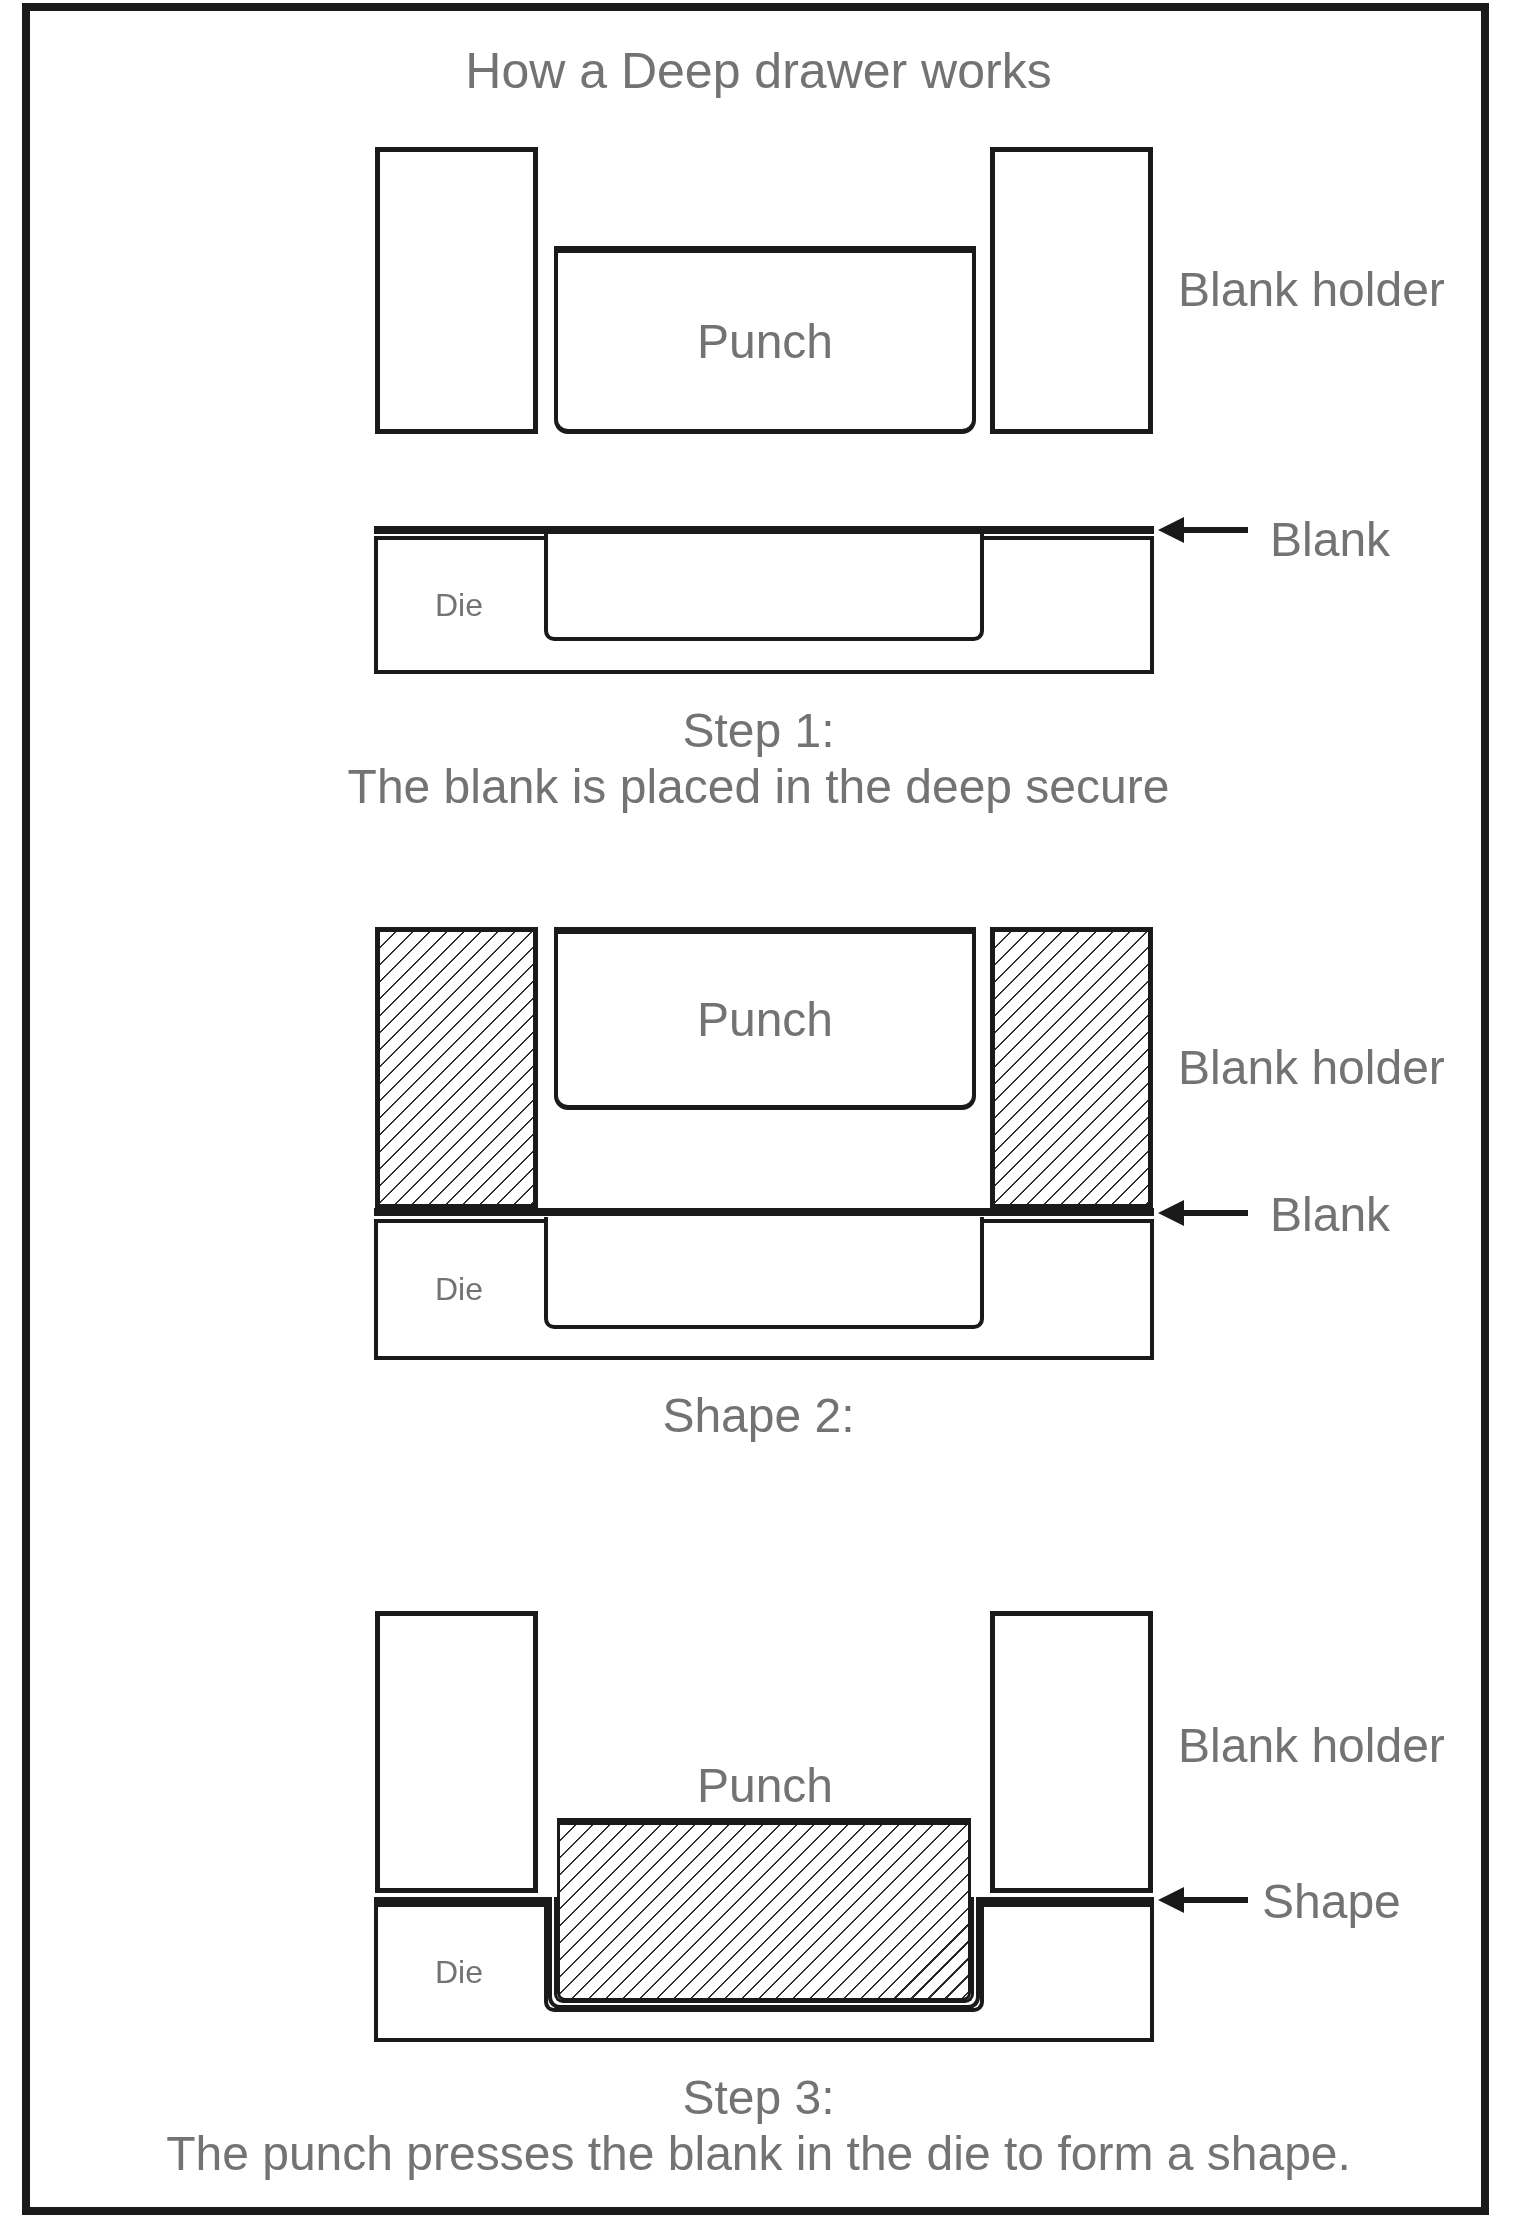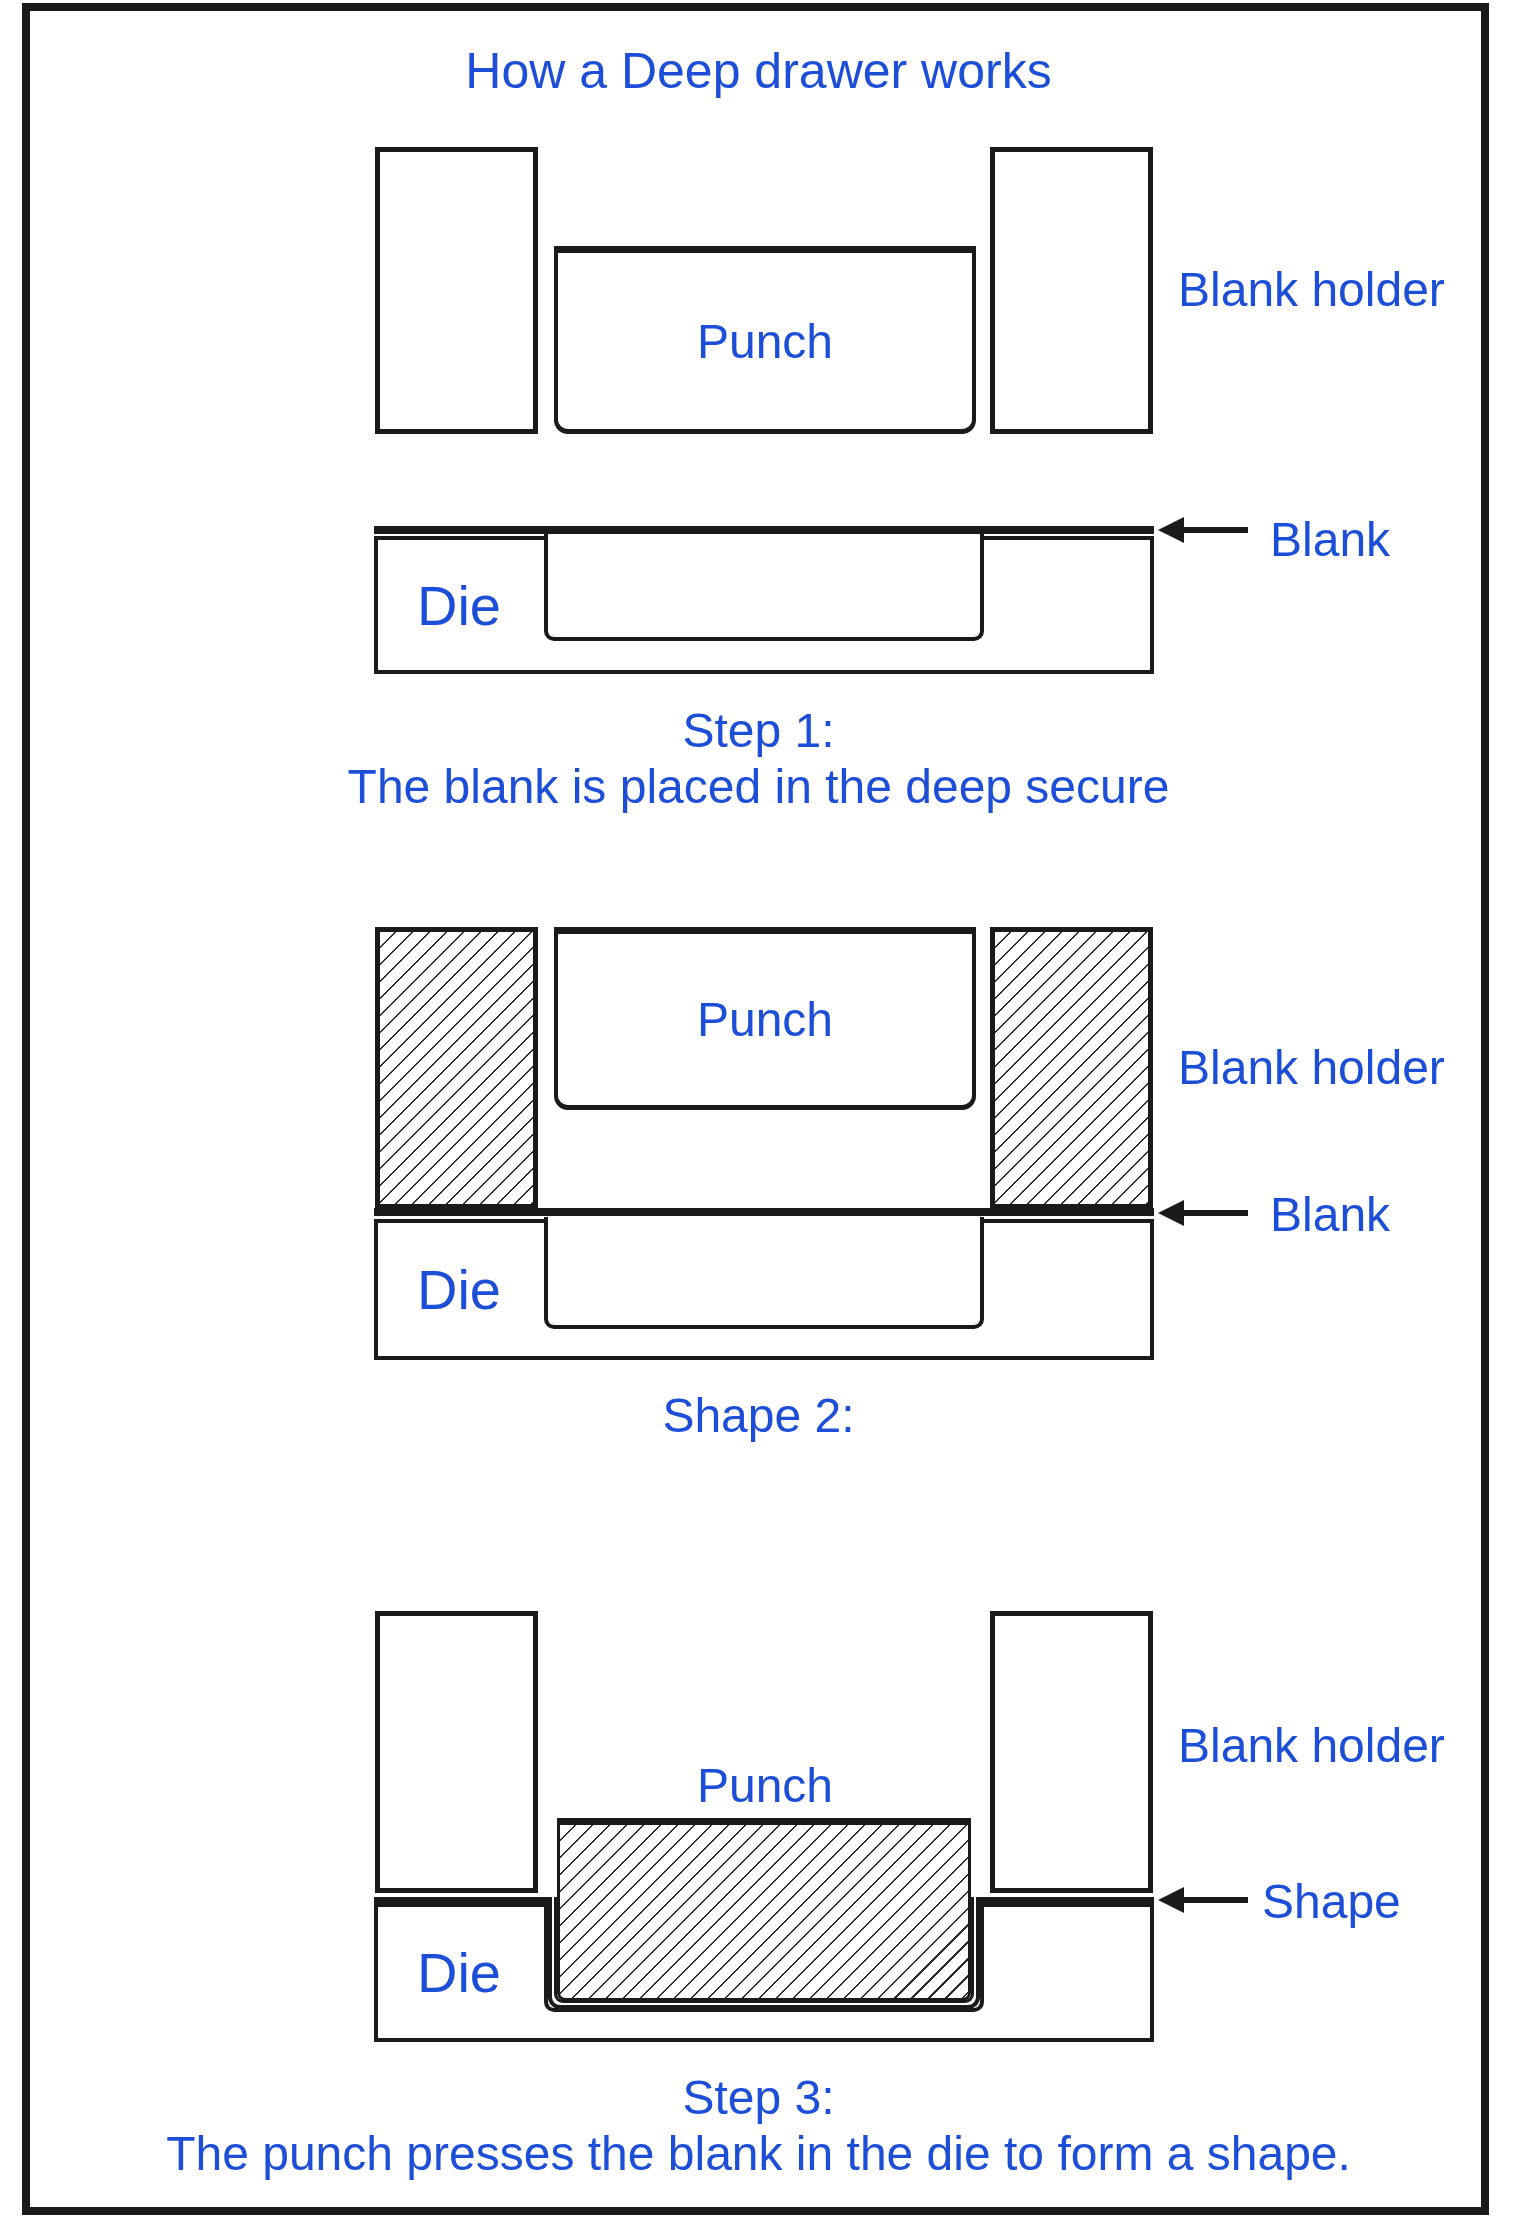--- a/index.html
+++ b/index.html
@@ -1,21 +1,21 @@
 <!DOCTYPE html>
 <html><head>
 <meta charset="utf-8">
 <style>
   html,body{margin:0;padding:0;background:#fff;}
   #canvas{
     position:relative;
     width:1517px;height:2225px;
     background:#ffffff;
     font-family:"Liberation Sans", sans-serif;
-    color:#1d4ed8;
+    color:#737373;
     overflow:hidden;
   }
   .frame{
     position:absolute;
     left:22px;top:3px;width:1467px;height:2212px;
     border:8px solid #1a1a1a;
     box-sizing:border-box;
   }
   .title{
     position:absolute;left:0;top:42px;width:1517px;
@@ -38,21 +38,21 @@
     border:4px solid #1a1a1a;
   }
   .cavity{
     position:absolute;box-sizing:border-box;background:#fff;
     border-left:4px solid #1a1a1a;border-right:4px solid #1a1a1a;border-bottom:4px solid #1a1a1a;
     border-radius:0 0 10px 10px;
   }
   .blank-bar{position:absolute;background:#1a1a1a;}
   .die-label-box{
     position:absolute;display:flex;align-items:center;justify-content:center;
-    font-size:56px;
+    font-size:32px;
   }
   .side-label{
     position:absolute;font-size:48px;line-height:56px;white-space:nowrap;
   }
   .punch-top-label{
     position:absolute;text-align:center;font-size:48px;line-height:56px;
   }
   .caption{
     position:absolute;left:0;width:1517px;
     text-align:center;font-size:48px;line-height:56px;

